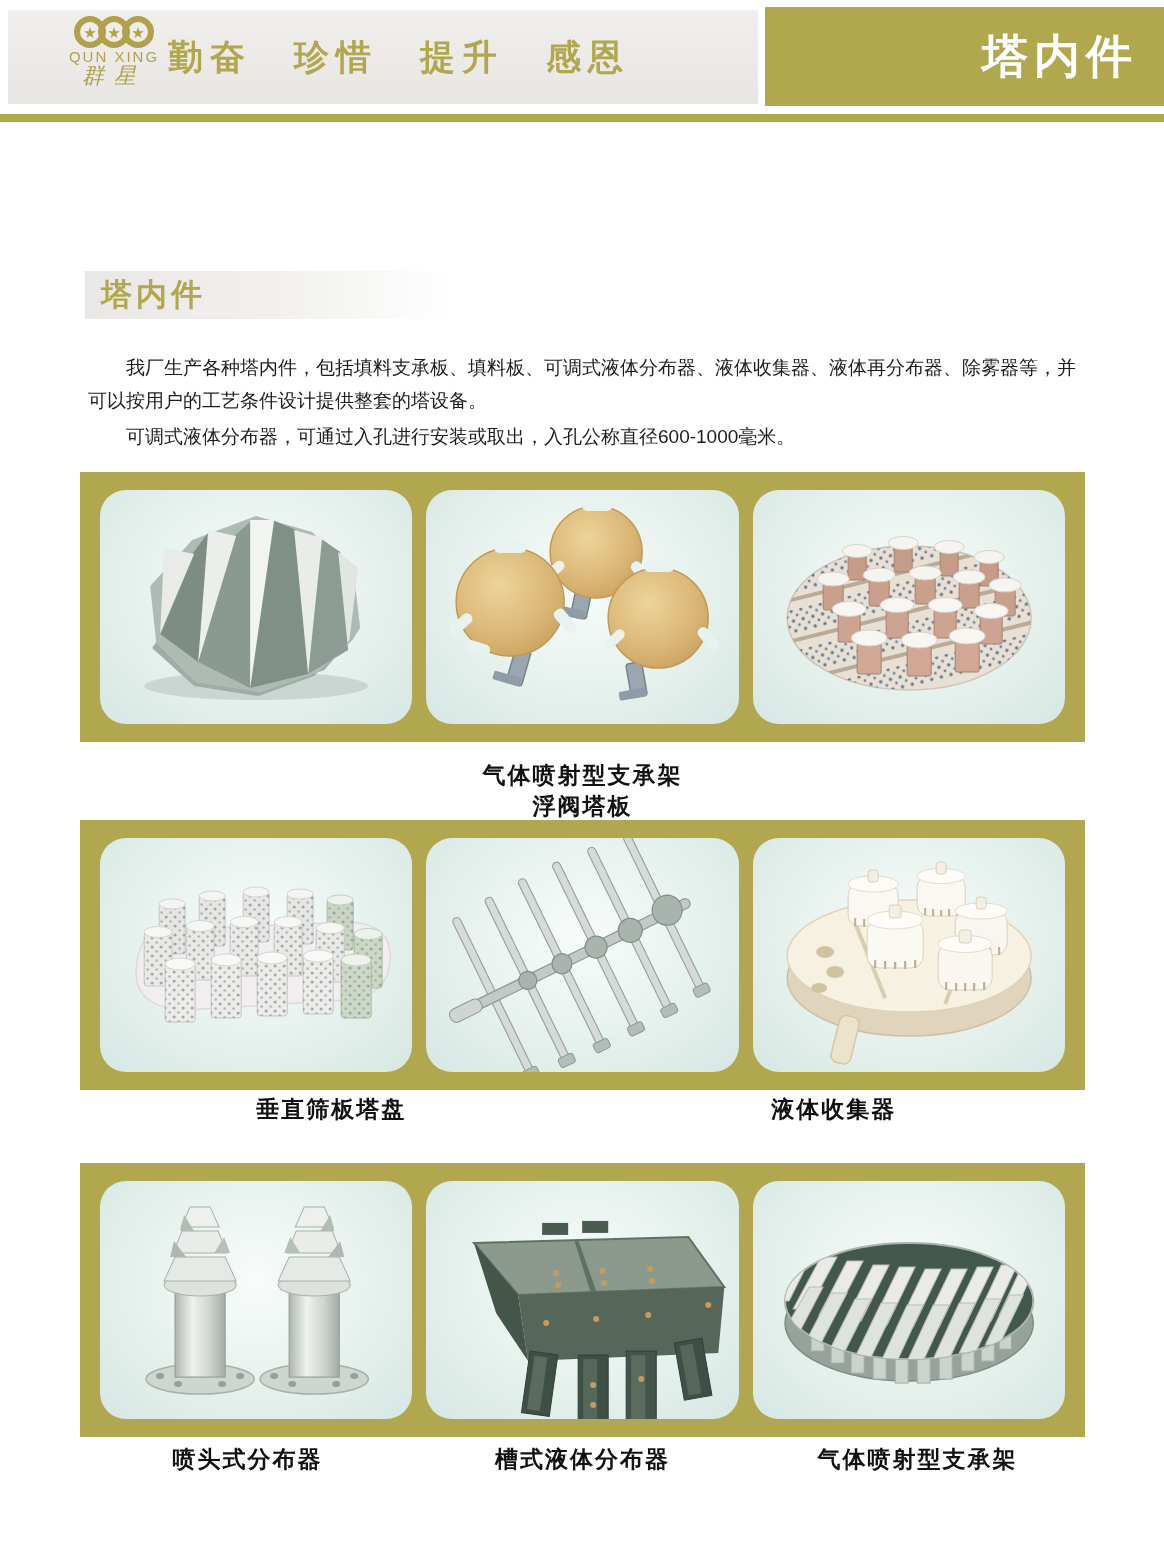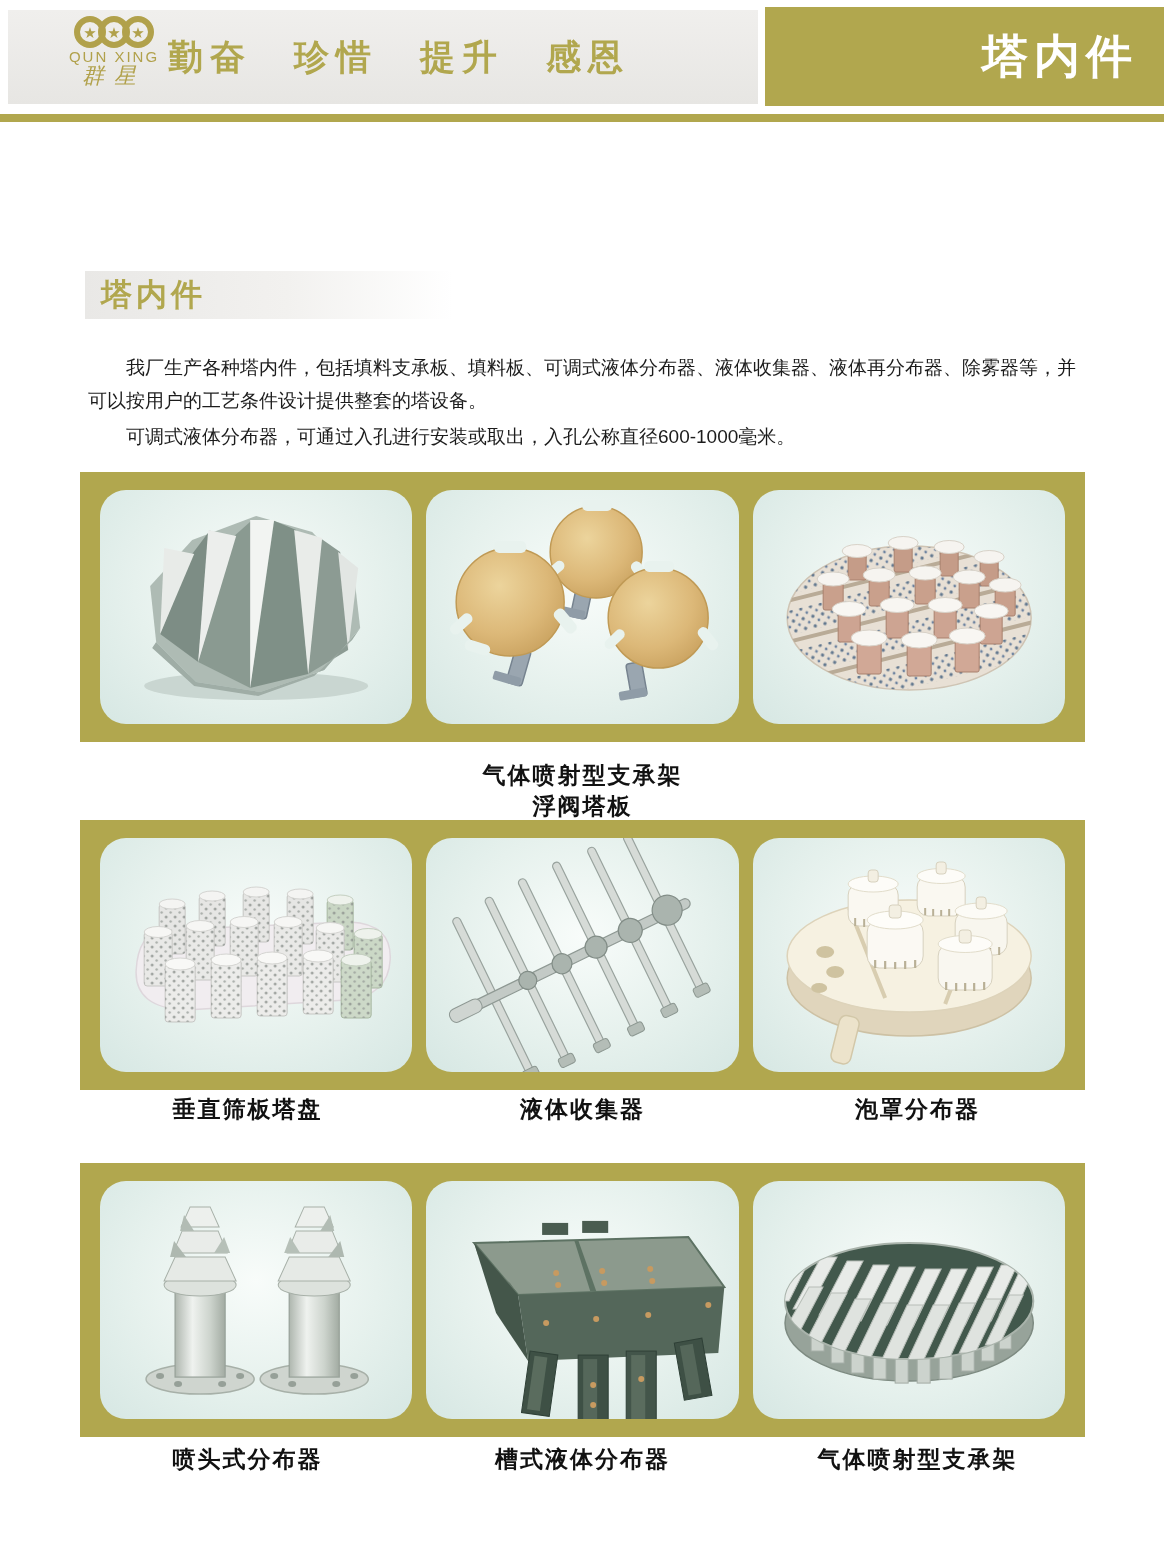--- a/index.html
+++ b/index.html
@@ -456,21 +456,20 @@
         <g transform="translate(88,176) rotate(14)">
             <rect x="0" y="0" width="20" height="48" rx="7" fill="#ece3cb" stroke="#d2c7a8" stroke-width="1.5"></rect>
           </g>
       </svg>
     </div>
   </div>
 
   <div class="caption-row cap-2">
     <div>垂直筛板塔盘</div>
     <div>液体收集器</div>
-    <div>泡罩分布器</div>
   </div>
 
   <div class="band band-3">
 
     <div class="panel">
       <svg viewBox="0 0 312 234">
         <g>
           <g transform="translate(100,0)">
             <ellipse cx="0" cy="196" rx="54" ry="15" fill="#cfd5cf" stroke="#a7b0a8" stroke-width="1.5"></ellipse>
             <g fill="#96a098">

